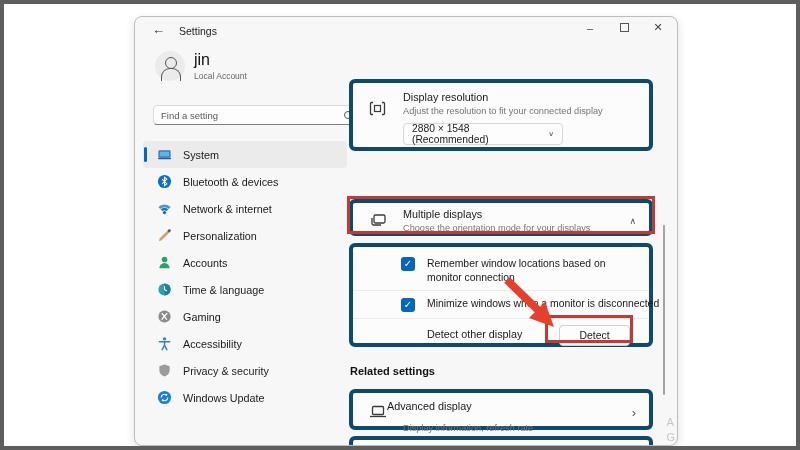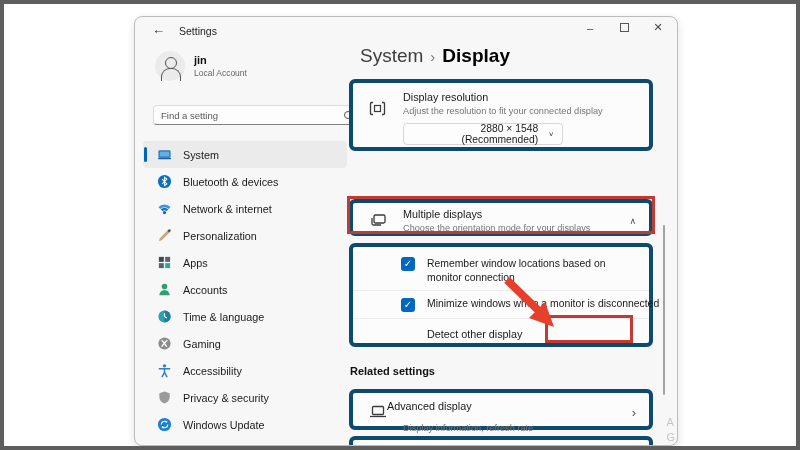--- a/index.html
+++ b/index.html
@@ -23,21 +23,21 @@
   .back { position:absolute; left:17px; top:5px; font-size:13px; color:#333; cursor:default; }
   .apptitle { position:absolute; left:44px; top:8px; font-size:10.5px; color:#222; }
   .caption { position:absolute; right:12px; top:4px; display:flex; gap:20px; align-items:center; }
   .cap { font-size:11px; color:#444; width:14px; text-align:center; }
   .cap-max { width:9px; height:9px; border:1px solid #555; display:inline-block; }
   
   .user { position:absolute; left:20px; top:34px; display:flex; align-items:center; gap:9px; }
   .avatar { width:30px; height:30px; border-radius:50%; background:#ebebeb; position:relative; }
   .avatar:before { content:""; position:absolute; left:10px; top:6px; width:10px; height:10px; border:1.6px solid #555; border-radius:50%; }
   .avatar:after { content:""; position:absolute; left:6px; top:17px; width:18px; height:12px; border:1.6px solid #555; border-bottom:none; border-radius:9px 9px 0 0; }
-  .uname { font-size:11px; color:#111;font-weight:bold; }
+  .uname { font-size:16px; color:#111; }
   .utype { font-size:8.5px; color:#666; margin-top:2px; }
   .search { position:absolute; left:18px; top:88px; width:208px; height:20px;
     background:#fdfdfd; border:1px solid #dcdcdc; border-bottom:1.5px solid #808080;
     border-radius:4px; display:flex; align-items:center; padding:0 7px; }
   .search-ph { flex:1; font-size:9.5px; color:#5a5a5a; }
   .mag { width:9px; height:9px; position:relative; }
   .mag:before { content:""; position:absolute; left:0; top:0; width:6px; height:6px; border:1.2px solid #555; border-radius:50%; }
   .mag:after { content:""; position:absolute; left:6.5px; top:6.5px; width:3.5px; height:1.2px; background:#555; transform:rotate(45deg); }
   .nav { position:absolute; left:8px; top:124px; width:204px; }
   .nav-item { position:relative; height:27px; display:flex; align-items:center; gap:11px;
@@ -142,31 +142,20 @@
           <svg viewBox="0 0 16 16">
             <path d="M2 14l3-1 8-8-2-2-8 8z" fill="#cfa377"></path>
             <path d="M11 3l2 2 1.3-1.3a1.4 1.4 0 0 0-2-2z" fill="#555"></path>
           </svg>
         </span>
         <span class="nav-label">Personalization</span>
       </div>
       <div class="nav-item">
         <span class="nav-ico">
           <svg viewBox="0 0 16 16">
-            <rect x="2" y="2" width="5.3" height="5.3" fill="#3c4a57"></rect>
-            <rect x="8.7" y="2" width="5.3" height="5.3" fill="#55646f"></rect>
-            <rect x="2" y="8.7" width="5.3" height="5.3" fill="#55646f"></rect>
-            <rect x="8.7" y="8.7" width="5.3" height="5.3" fill="#2fa9a0"></rect>
-          </svg>
-        </span>
-        <span class="nav-label">Apps</span>
-      </div>
-      <div class="nav-item">
-        <span class="nav-ico">
-          <svg viewBox="0 0 16 16">
             <circle cx="8" cy="4.8" r="3" fill="#2f9e70"></circle>
             <path d="M2.5 14a5.5 5.5 0 0 1 11 0z" fill="#2f9e70"></path>
           </svg>
         </span>
         <span class="nav-label">Accounts</span>
       </div>
       <div class="nav-item">
         <span class="nav-ico">
           <svg viewBox="0 0 16 16">
             <circle cx="8" cy="8" r="6.5" fill="#2d9fb0"></circle>
@@ -208,34 +197,31 @@
             <circle cx="8" cy="8" r="7" fill="#1c7fd6"></circle>
             <path d="M4.5 8a3.5 3.5 0 0 1 6-2.4M11.5 8a3.5 3.5 0 0 1-6 2.4" stroke="#fff" stroke-width="1.2" fill="none"></path>
             <path d="M10.8 3.8v2h-2zM5.2 12.2v-2h2z" fill="#fff"></path>
           </svg>
         </span>
         <span class="nav-label">Windows Update</span>
       </div>
     </div>
 
   <div class="main">
-    <div class="pagehead">
-      <span>System</span><span class="sep">›</span><span class="cur">Display</span>
-    </div>
 
     <div class="card" style="top:62px; height:72px;">
       <span class="ico" style="position:absolute; left:16px; top:18px;">
         <svg width="17" height="15" viewBox="0 0 17 15">
             <path d="M4 1.5H2.5A1 1 0 0 0 1.5 2.5v10a1 1 0 0 0 1 1H4 M13 1.5h1.5a1 1 0 0 1 1 1v10a1 1 0 0 1-1 1H13" fill="none" stroke="#3a3a3a" stroke-width="1.3"></path>
             <rect x="5.5" y="4.5" width="6" height="6" fill="none" stroke="#3a3a3a" stroke-width="1.2"></rect>
           </svg>
       </span>
       <div class="c-title" style="position:absolute; left:50px; top:8px;">Display resolution</div>
       <div class="c-sub" style="position:absolute; left:50px; top:21px;">Adjust the resolution to fit your connected display</div>
-      <div class="dd" style="position:absolute; left:50px; top:40px; width:160px;text-align:right;">
+      <div class="dd" style="position:absolute; left:50px; top:40px; width:160px;">
         <span>2880 × 1548 (Recommended)</span>
         <span class="chev">∨</span>
       </div>
     </div>
 
 
     <div class="card" style="top:182px; height:37px;">
       <span class="ico" style="position:absolute; left:16px; top:10px;">
         <svg width="18" height="15" viewBox="0 0 18 15">
             <rect x="5" y="2" width="11" height="8" rx="1.5" fill="none" stroke="#3a3a3a" stroke-width="1.3"></rect>
@@ -253,20 +239,21 @@
         <span class="cb-label" style="max-width:215px;">Remember window locations based on monitor connection</span>
       </div>
       <div class="divider"></div>
       <div class="cb-row" style="height:27px; align-items:center;">
         <span class="checkbox">✓</span>
         <span class="cb-label" style="white-space:nowrap;">Minimize windows when a monitor is disconnected</span>
       </div>
       <div class="divider"></div>
       <div style="position:relative; height:32px;">
         <span class="c-title" style="position:absolute; left:50px; top:9px;margin-left:24px;">Detect other display</span>
+        <span class="btn" style="position:absolute; left:206px; top:6px;">Detect</span>
       </div>
     </div>
 
     <div class="sec-head" style="top:348px;">Related settings</div>
     <div class="card" style="top:372px; height:41px;">
       <span class="ico" style="position:absolute; left:16px; top:12px;">
         <svg width="18" height="14" viewBox="0 0 18 14">
             <rect x="3.5" y="1.5" width="11" height="8" rx="1" fill="none" stroke="#3a3a3a" stroke-width="1.3"></rect>
             <path d="M1 11.5h16" stroke="#3a3a3a" stroke-width="1.3"></path>
           </svg>

